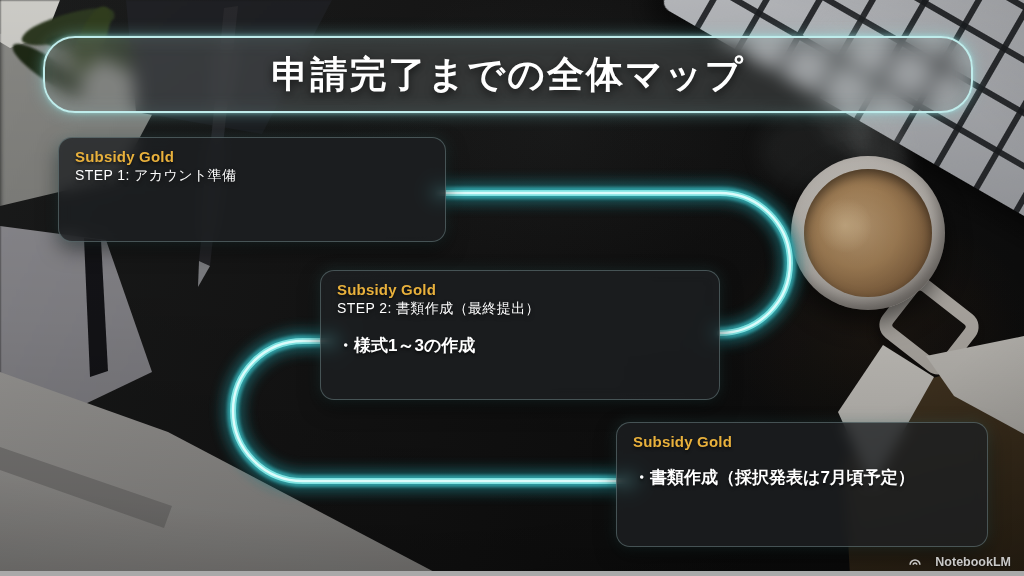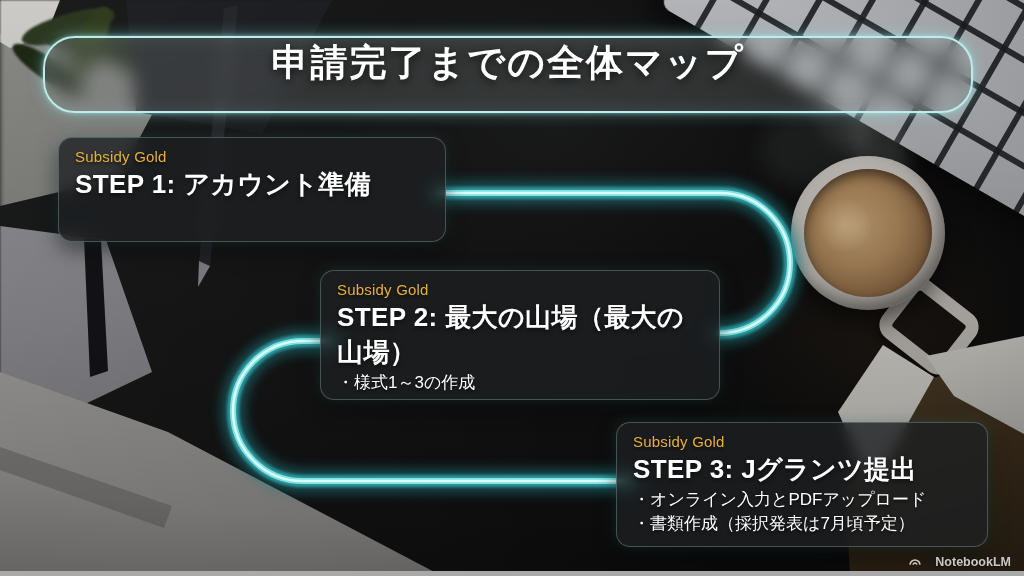--- a/index.html
+++ b/index.html
@@ -65,39 +65,39 @@
   .halo{stroke:#1f7d84;stroke-width:24;opacity:.55}
   .outer{stroke:#2f9ba1;stroke-width:12;opacity:.95}
   .core{stroke:#7fe3e2;stroke-width:6}
   .hot{stroke:#dcfcfb;stroke-width:2.4}
   
   #title-banner{position:absolute;left:43px;top:36px;width:926px;height:73px;z-index:5;
     border:2px solid #bfeceb;border-radius:32px;
     background:rgba(128,138,138,.28);
     -webkit-backdrop-filter:blur(9px);backdrop-filter:blur(9px);
     box-shadow:0 0 16px rgba(140,235,235,.45), 0 0 4px rgba(170,240,240,.55), inset 0 0 20px rgba(160,240,240,.12);
-    display:flex;justify-content:center}
+    display:flex;align-items:center;justify-content:center}
   #title-text{color:#ffffff;font-size:37px;font-weight:900;letter-spacing:2px;
     text-shadow:0 3px 8px rgba(0,0,0,.65)}
   
   .card{position:absolute;z-index:5;box-sizing:border-box;
     background:rgba(29,32,34,.78);
     -webkit-backdrop-filter:blur(7px) brightness(.96);backdrop-filter:blur(7px) brightness(.96);
     border:1px solid rgba(172,212,216,.30);border-radius:14px;
     box-shadow:0 0 14px rgba(110,220,225,.12), 0 8px 20px rgba(0,0,0,.5);
     color:#fff;padding:10px 16px 12px}
   #step-card-1{left:58px;top:137px;width:388px;height:105px}
   #step-card-2{left:320px;top:270px;width:400px;height:130px}
   #step-card-3{left:616px;top:422px;width:372px;height:125px}
-  .badge{color:#e9b13c;font-size:15px;font-weight:400;letter-spacing:.2px;
+  .badge{color:#e9b13c;font-size:15px;font-weight:700;letter-spacing:.2px;
     text-shadow:0 2px 3px rgba(0,0,0,.55)}
-  .heading{font-size:26px;font-weight:700;margin-top:2px;letter-spacing:.4px;
+  .heading{font-size:14px;font-weight:400;margin-top:2px;letter-spacing:.4px;
     text-shadow:0 2px 4px rgba(0,0,0,.55)}
   .line{font-size:17px;font-weight:600;margin-top:6px;text-shadow:0 2px 3px rgba(0,0,0,.55)}
-  .line.bullet{font-weight:400;margin-top:1px}
+  .line.bullet{font-weight:700;margin-top:16px}
   
   #watermark{position:absolute;right:13px;bottom:7px;z-index:6;display:flex;align-items:center;gap:13px;
     color:#d8d8d8;font-size:12.5px;font-weight:600;opacity:.92;text-shadow:0 1px 2px rgba(0,0,0,.6)}
   #bottom-strip{position:absolute;left:0;bottom:0;width:100%;height:5px;background:#a9a9a9;z-index:7}
 </style>
 </head>
 <body>
 
 <div id="bg">
   <div id="desk"></div>
@@ -164,28 +164,26 @@
   <div id="title-text">申請完了までの全体マップ</div>
 </div>
 
 <div class="card" id="step-card-1">
   <div class="badge">Subsidy Gold</div>
   <div class="heading">STEP 1: アカウント準備</div>
 </div>
 
 <div class="card" id="step-card-2">
   <div class="badge">Subsidy Gold</div>
-  <div class="heading">STEP 2: 最大の山場（最大の山場）</div>
+  <div class="heading">STEP 2: 書類作成（最終提出）</div>
   <div class="line bullet">・様式1～3の作成</div>
 </div>
 
 <div class="card" id="step-card-3">
   <div class="badge">Subsidy Gold</div>
-  <div class="heading">STEP 3: Jグランツ提出</div>
-  <div class="line bullet">・オンライン入力とPDFアップロード</div>
   <div class="line bullet">・書類作成（採択発表は7月頃予定）</div>
 </div>
 
 <div id="watermark">
   <svg width="14" height="14" viewBox="0 0 20 20">
     <path d="M3 14 A7 7 0 0 1 17 14" fill="none" stroke="#d8d8d8" stroke-width="2.2"></path>
     <path d="M7.5 14 A2.5 2.5 0 0 1 12.5 14" fill="none" stroke="#d8d8d8" stroke-width="2.2"></path>
   </svg>
   <span>NotebookLM</span>
 </div>

